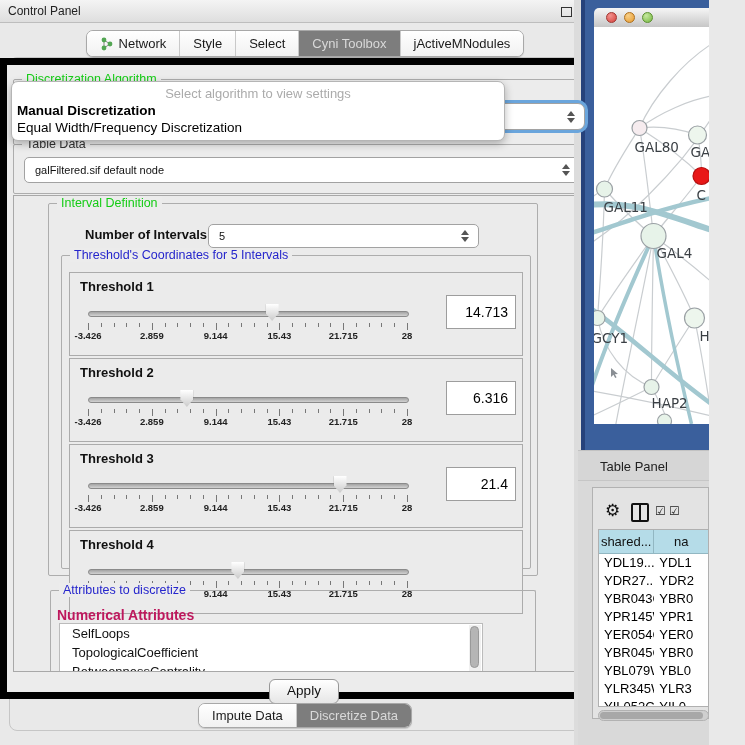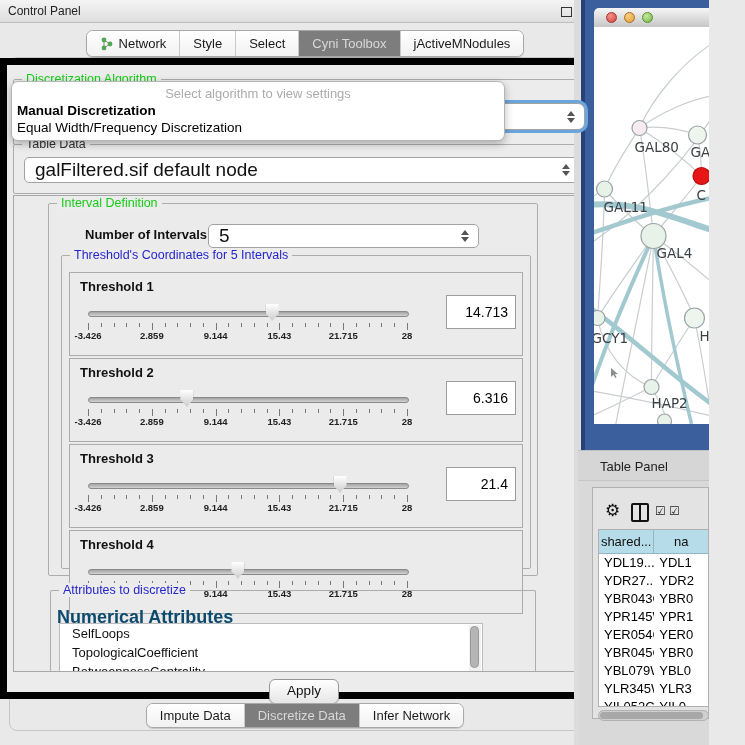--- a/index.html
+++ b/index.html
@@ -26,21 +26,21 @@
 
   
   .mainpanel{position:absolute;left:0;top:58px;width:596px;height:641px;background:#ececec;border:7px solid #000000;box-sizing:border-box;}
 
   .group{position:absolute;border:1px solid #adadad;border-radius:2px;box-sizing:border-box;}
   .group>.gtitle{position:absolute;top:-8px;left:8px;background:#ececec;padding:0 4px;font-size:12.5px;white-space:nowrap;}
   .gtitle.green{color:#15cc15;}
   .gtitle.blue{color:#2525cc;}
   .gtitle.dark{color:#333;}
 
-  .combo{position:absolute;background:#fff;border:1px solid #a2a2a2;border-radius:5px;box-sizing:border-box;font-size:19px;color:#111;}
+  .combo{position:absolute;background:#fff;border:1px solid #a2a2a2;border-radius:5px;box-sizing:border-box;font-size:11px;color:#111;}
   .combo .cval{position:absolute;left:10px;top:50%;transform:translateY(-50%);white-space:nowrap;}
   .stepper{position:absolute;right:9px;top:50%;transform:translateY(-50%);width:8px;height:12px;}
   .stepper:before,.stepper:after{content:"";position:absolute;left:0;border-left:4px solid transparent;border-right:4px solid transparent;}
   .stepper:before{top:0;border-bottom:5px solid #555;}
   .stepper:after{bottom:0;border-top:5px solid #555;}
 
   
   .algo-combo{left:16px;top:38px;width:562px;height:27px;box-shadow:0 0 0 3px #6aa5dc;z-index:2;border-radius:7px;}
 
   
@@ -61,21 +61,21 @@
   .thumb{position:absolute;top:31px;width:13px;height:17px;background:linear-gradient(#ffffff,#cbcbcb);
     clip-path:polygon(0 0,100% 0,100% 55%,50% 100%,0 55%);filter:drop-shadow(0 0 1px #777);}
   .ticks{position:absolute;left:18px;top:50px;width:319px;height:7px;}
   .ticks i{position:absolute;top:0;width:1px;background:#777;}
   .tlabels{position:absolute;left:18px;top:57px;width:319px;height:12px;}
   .tlabels span{position:absolute;transform:translateX(-50%);font-size:9.5px;font-weight:bold;color:#222;white-space:nowrap;}
   .vbox{position:absolute;right:6px;top:22px;width:70px;height:34px;background:#fff;border:1px solid #9d9d9d;box-sizing:border-box;
     font-size:14px;color:#000;text-align:right;line-height:32px;padding-right:7px;}
 
   
-  .attr-title{position:absolute;left:6px;top:16px;font-size:18px;font-weight:bold;color:#0c4a6e;}
+  .attr-title{position:absolute;left:6px;top:16px;font-size:14px;font-weight:bold;color:#be185d;}
   .attr-list{position:absolute;left:8px;top:32px;width:424px;height:52px;background:#fff;border:1px solid #bbb;box-sizing:border-box;overflow:hidden;}
   .attr-item{font-size:13px;color:#111;padding:2px 0 2px 12px;white-space:nowrap;}
   .attr-sb{position:absolute;right:1px;top:1px;width:12px;height:49px;background:#f0f0f0;}
   .attr-sb .thumbv2{position:absolute;left:1px;top:1px;width:9px;height:42px;border-radius:5px;background:#b5b5b5;border:1px solid #999;box-sizing:border-box;}
 
   .applybar-btn{position:absolute;left:262px;top:614px;width:68px;height:23px;border:1px solid #979797;border-radius:6px;
     background:linear-gradient(#ffffff,#e6e6e6);font-size:13.5px;color:#111;text-align:center;line-height:21px;}
 
   
   .bot-tabstrip{position:absolute;left:0;top:703px;width:610px;display:flex;justify-content:center;}
@@ -383,23 +383,20 @@
       <div class="applybar-btn">Apply</div>
     </div>
 
     <div class="bot-tabstrip">
       <div class="tabbar" style="height:23px;">
         <div class="tab">
             <span>Impute Data</span>
           </div>
         <div class="tab sel">
             <span>Discretize Data</span>
-          </div>
-        <div class="tab">
-            <span>Infer Network</span>
           </div>
       </div>
     </div>
   </div>
 
   <div class="right">
 
     <div class="netwin">
       <div class="net-titlebar">
         <span class="light red"></span>

